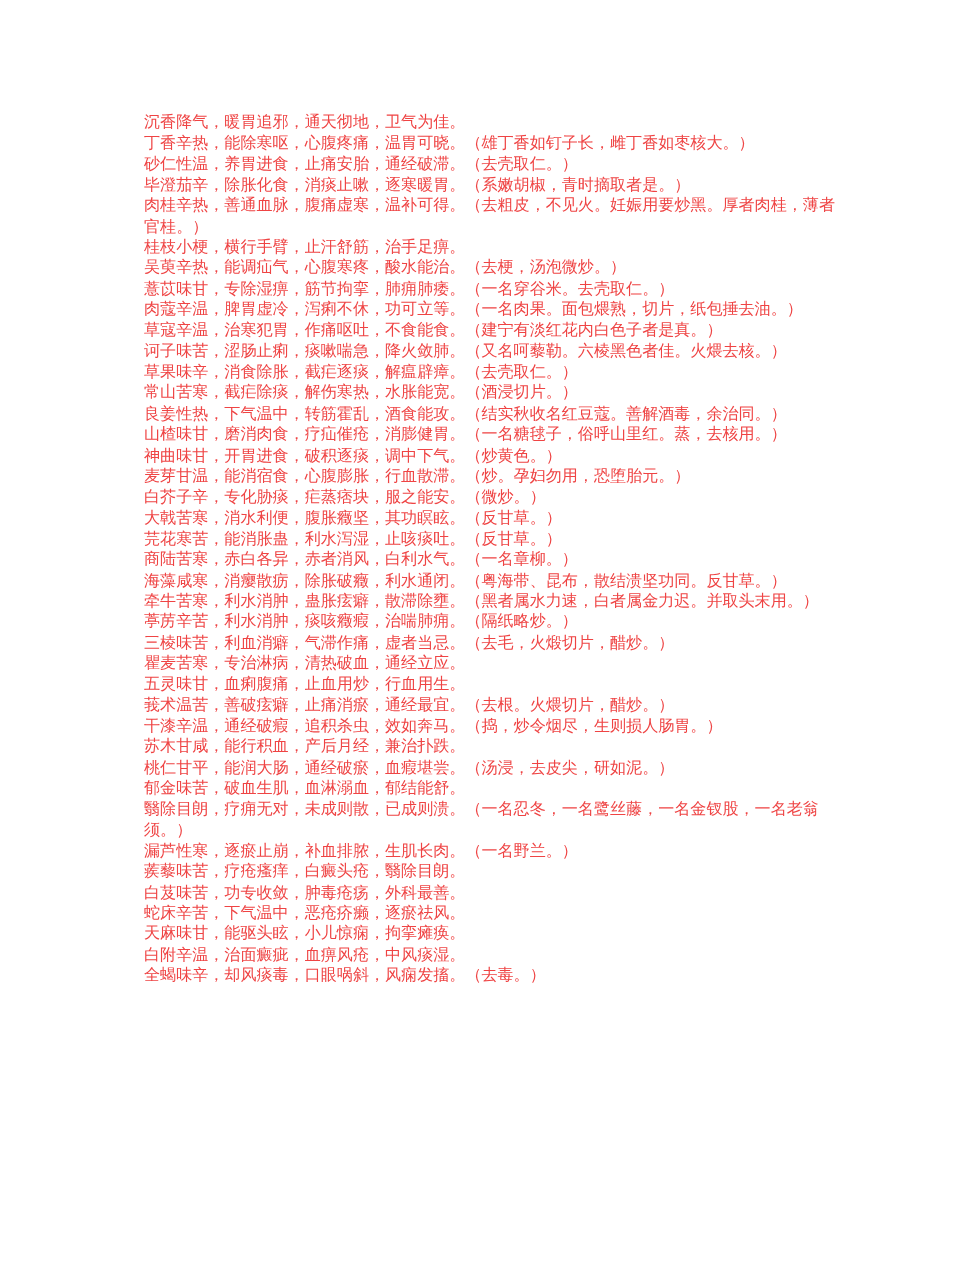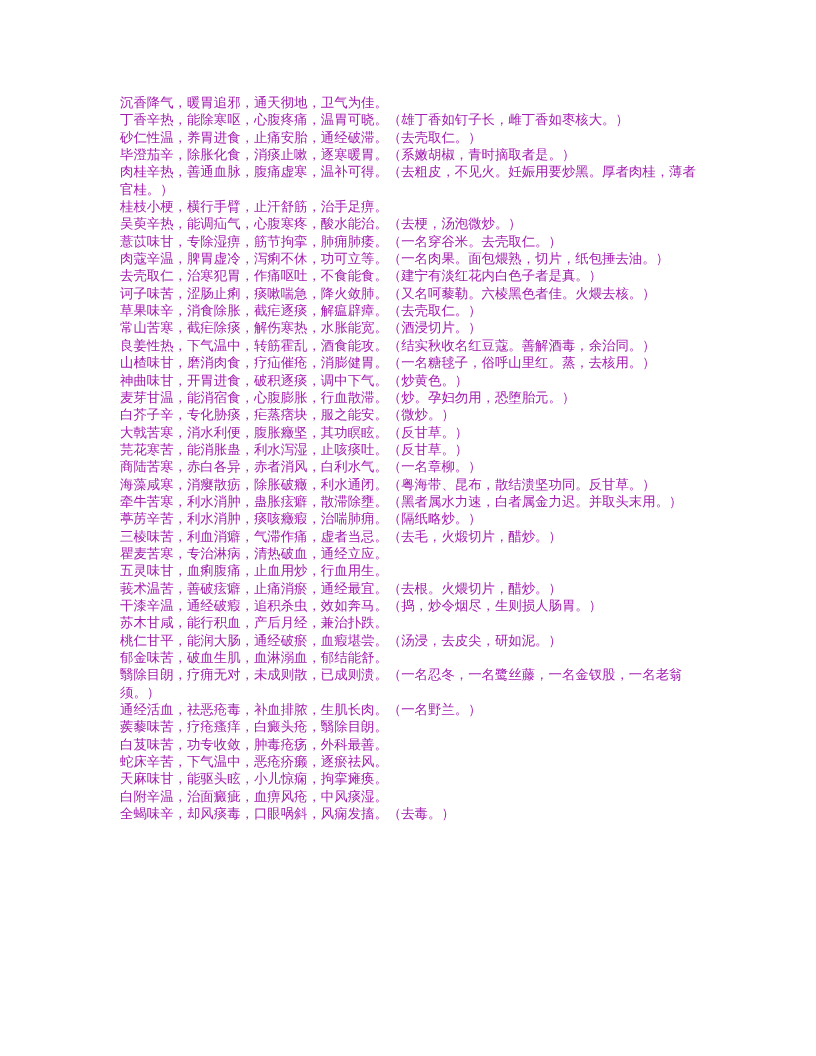--- a/index.html
+++ b/index.html
@@ -5,38 +5,38 @@
   html, body { margin: 0; padding: 0; background: #ffffff; }
   body { width: 816px; height: 1056px; position: relative; overflow: hidden; }
   .page {
     position: absolute;
     left: 120px;
     top: 94px;
     width: 585px;
     font-family: "DejaVu Serif", "Liberation Serif", serif;
     font-size: 13.4px;
     line-height: 17.35px;
-    color: #a21caf;
+    color: #ef4444;
   }
   .line { margin: 0; padding: 0; white-space: normal; word-break: break-all; }
 </style>
 </head>
 <body>
 
 <div class="page">
   <p class="line">沉香降气，暖胃追邪，通天彻地，卫气为佳。</p>
   <p class="line">丁香辛热，能除寒呕，心腹疼痛，温胃可晓。（雄丁香如钉子长，雌丁香如枣核大。）</p>
   <p class="line">砂仁性温，养胃进食，止痛安胎，通经破滞。（去壳取仁。）</p>
   <p class="line">毕澄茄辛，除胀化食，消痰止嗽，逐寒暖胃。（系嫩胡椒，青时摘取者是。）</p>
   <p class="line">肉桂辛热，善通血脉，腹痛虚寒，温补可得。（去粗皮，不见火。妊娠用要炒黑。厚者肉桂，薄者官桂。）</p>
   <p class="line">桂枝小梗，横行手臂，止汗舒筋，治手足痹。</p>
   <p class="line">吴萸辛热，能调疝气，心腹寒疼，酸水能治。（去梗，汤泡微炒。）</p>
   <p class="line">薏苡味甘，专除湿痹，筋节拘挛，肺痈肺痿。（一名穿谷米。去壳取仁。）</p>
   <p class="line">肉蔻辛温，脾胃虚冷，泻痢不休，功可立等。（一名肉果。面包煨熟，切片，纸包捶去油。）</p>
-  <p class="line">去壳取仁，治寒犯胃，作痛呕吐，不食能食。（建宁有淡红花内白色子者是真。）</p>
+  <p class="line">草寇辛温，治寒犯胃，作痛呕吐，不食能食。（建宁有淡红花内白色子者是真。）</p>
   <p class="line">诃子味苦，涩肠止痢，痰嗽喘急，降火敛肺。（又名呵藜勒。六棱黑色者佳。火煨去核。）</p>
   <p class="line">草果味辛，消食除胀，截疟逐痰，解瘟辟瘴。（去壳取仁。）</p>
   <p class="line">常山苦寒，截疟除痰，解伤寒热，水胀能宽。（酒浸切片。）</p>
   <p class="line">良姜性热，下气温中，转筋霍乱，酒食能攻。（结实秋收名红豆蔻。善解酒毒，余治同。）</p>
   <p class="line">山楂味甘，磨消肉食，疗疝催疮，消膨健胃。（一名糖毬子，俗呼山里红。蒸，去核用。）</p>
   <p class="line">神曲味甘，开胃进食，破积逐痰，调中下气。（炒黄色。）</p>
   <p class="line">麦芽甘温，能消宿食，心腹膨胀，行血散滞。（炒。孕妇勿用，恐堕胎元。）</p>
   <p class="line">白芥子辛，专化胁痰，疟蒸痞块，服之能安。（微炒。）</p>
   <p class="line">大戟苦寒，消水利便，腹胀癥坚，其功瞑眩。（反甘草。）</p>
   <p class="line">芫花寒苦，能消胀蛊，利水泻湿，止咳痰吐。（反甘草。）</p>
@@ -46,20 +46,20 @@
   <p class="line">葶苈辛苦，利水消肿，痰咳癥瘕，治喘肺痈。（隔纸略炒。）</p>
   <p class="line">三棱味苦，利血消癖，气滞作痛，虚者当忌。（去毛，火煅切片，醋炒。）</p>
   <p class="line">瞿麦苦寒，专治淋病，清热破血，通经立应。</p>
   <p class="line">五灵味甘，血痢腹痛，止血用炒，行血用生。</p>
   <p class="line">莪术温苦，善破痃癖，止痛消瘀，通经最宜。（去根。火煨切片，醋炒。）</p>
   <p class="line">干漆辛温，通经破瘕，追积杀虫，效如奔马。（捣，炒令烟尽，生则损人肠胃。）</p>
   <p class="line">苏木甘咸，能行积血，产后月经，兼治扑跌。</p>
   <p class="line">桃仁甘平，能润大肠，通经破瘀，血瘕堪尝。（汤浸，去皮尖，研如泥。）</p>
   <p class="line">郁金味苦，破血生肌，血淋溺血，郁结能舒。</p>
   <p class="line">翳除目朗，疗痈无对，未成则散，已成则溃。（一名忍冬，一名鹭丝藤，一名金钗股，一名老翁须。）</p>
-  <p class="line">通经活血，祛恶疮毒，补血排脓，生肌长肉。（一名野兰。）</p>
+  <p class="line">漏芦性寒，逐瘀止崩，补血排脓，生肌长肉。（一名野兰。）</p>
   <p class="line">蒺藜味苦，疗疮瘙痒，白癜头疮，翳除目朗。</p>
   <p class="line">白芨味苦，功专收敛，肿毒疮疡，外科最善。</p>
   <p class="line">蛇床辛苦，下气温中，恶疮疥癞，逐瘀祛风。</p>
   <p class="line">天麻味甘，能驱头眩，小儿惊痫，拘挛瘫痪。</p>
   <p class="line">白附辛温，治面癜疵，血痹风疮，中风痰湿。</p>
   <p class="line">全蝎味辛，却风痰毒，口眼㖞斜，风痫发搐。（去毒。）</p>
 </div>
 
 </body></html>

